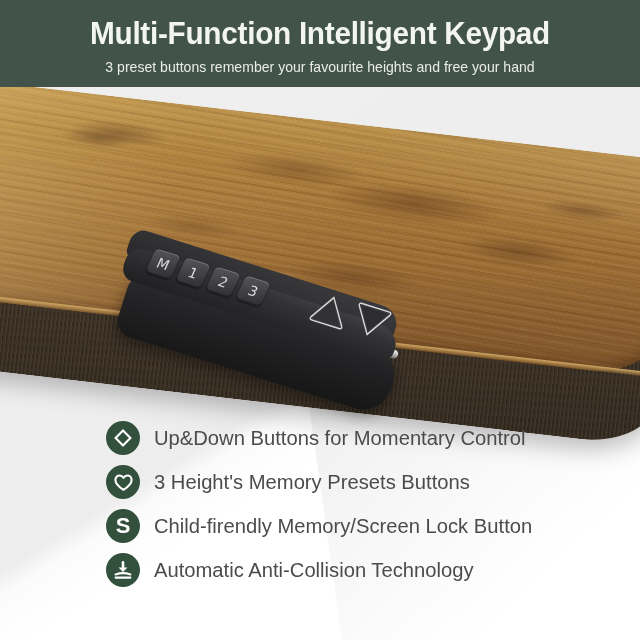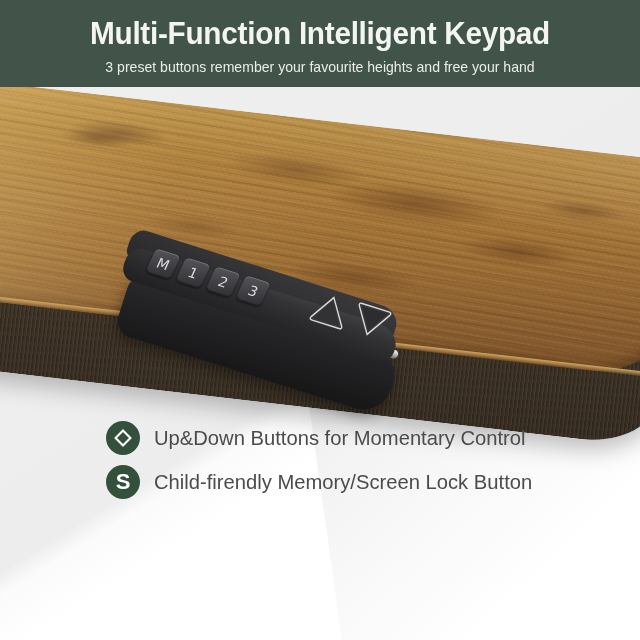--- a/index.html
+++ b/index.html
@@ -373,24 +373,43 @@
 
     <div class="feat-row">
       <div class="feat-icon">
         <svg width="20" height="20" viewBox="0 0 20 20">
           <path d="M10 2.6 L17.4 10 L10 17.4 L2.6 10 Z" fill="none" stroke="#ffffff" stroke-width="2.1" stroke-linejoin="miter"></path>
         </svg>
       </div>
       <div class="feat-text">Up&amp;Down Buttons for Momentary Control</div>
     </div>
 
+    <div class="feat-row">
+      <div class="feat-icon">
+        <svg width="21" height="19" viewBox="0 0 21 19">
+          <path d="M10.5 16.8 C10.5 16.8 2.4 11.6 2.4 6.9 C2.4 4.2 4.4 2.5 6.6 2.5 C8.2 2.5 9.6 3.4 10.5 4.8 C11.4 3.4 12.8 2.5 14.4 2.5 C16.6 2.5 18.6 4.2 18.6 6.9 C18.6 11.6 10.5 16.8 10.5 16.8 Z" fill="none" stroke="#ffffff" stroke-width="2.1" stroke-linejoin="round"></path>
+        </svg>
+      </div>
+      <div class="feat-text">3 Height's Memory Presets Buttons</div>
+    </div>
 
     <div class="feat-row">
       <div class="feat-icon">
         <span class="letter">S</span>
       </div>
       <div class="feat-text">Child-firendly Memory/Screen Lock Button</div>
     </div>
 
+    <div class="feat-row">
+      <div class="feat-icon">
+        <svg width="22" height="22" viewBox="0 0 22 22">
+          <path d="M11 3.2 L11 10.6" stroke="#ffffff" stroke-width="2.6" stroke-linecap="round"></path>
+          <path d="M6.6 8.4 L11 13.0 L15.4 8.4 Z" fill="#ffffff"></path>
+          <path d="M3.6 15.4 Q11 12.9 18.4 15.4" fill="none" stroke="#ffffff" stroke-width="2.1" stroke-linecap="round"></path>
+          <path d="M3.6 18.6 L18.4 18.6" stroke="#ffffff" stroke-width="2.1" stroke-linecap="round"></path>
+        </svg>
+      </div>
+      <div class="feat-text">Automatic Anti-Collision Technology</div>
+    </div>
 
   </div>
 
 </div>
 
 </body></html>

